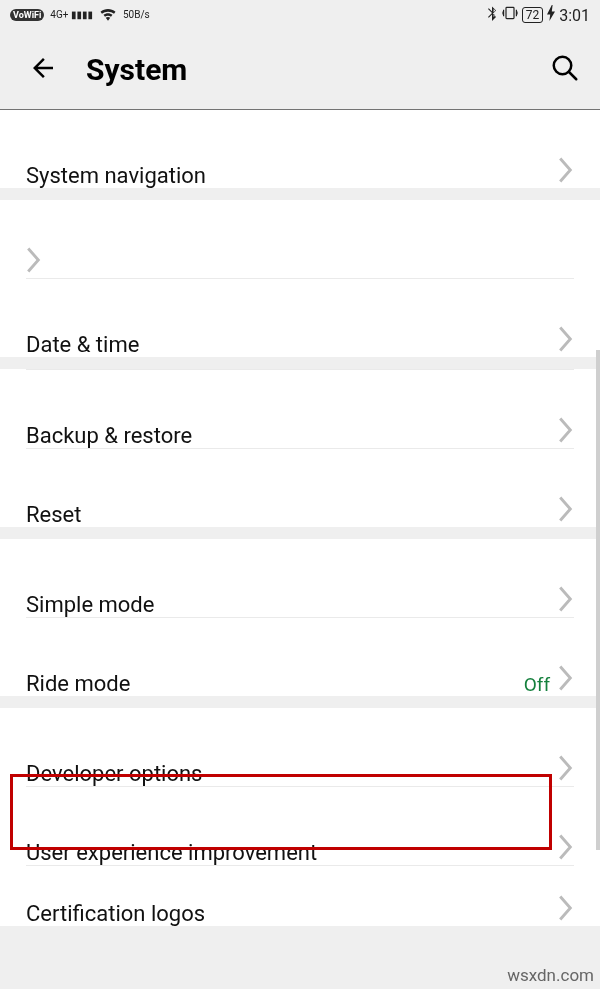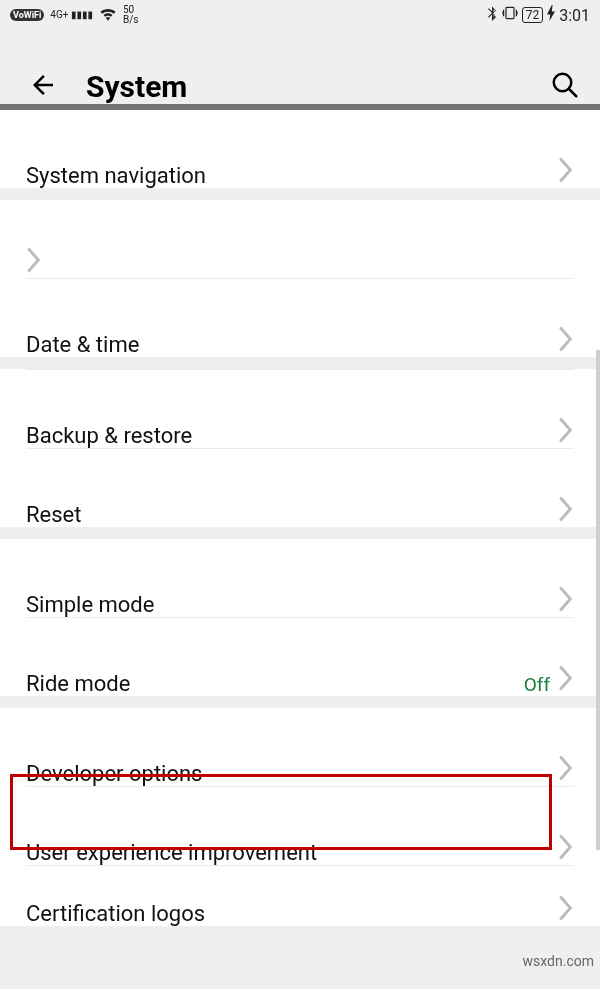--- a/index.html
+++ b/index.html
@@ -26,29 +26,29 @@
     .status-right { display: flex; align-items: center; gap: 4px; font-size: 16px; }
     .vowifi {
       font-size: 9px;
       font-weight: bold;
       color: #fff;
       background: #333;
       padding: 1px 3px;
       border-radius: 6px;
     }
     .sig { font-size: 10px; line-height: 1; }
-    .bs { font-size: 10px; line-height: 1; display: flex; flex-direction: column; }
+    .bs { font-size: 10px; line-height: 1; display: flex; flex-direction: row; }
     .header {
       height: 80px;
       display: flex;
-      align-items: flex-end;
+      align-items: center;
       padding: 0 20px 0 28px;
       gap: 28px;
       background: #efefef;
-      border-bottom: 6px solid #737373;
+      border-bottom: 1px solid #737373;
     }
     .back-icon svg { width: 30px; height: 30px; }
     .title { font-size: 30px; font-weight: 700; flex: 1; }
     .search-icon svg { width: 30px; height: 30px; }
     .group { background: #fff; margin-bottom: 12px; }
     .row {
       display: flex;
       align-items: flex-end;
       padding: 0 26px;
       height: 78px;
@@ -64,23 +64,23 @@
       position: absolute;
       border: 3px solid #c00000;
       left: 10px;
       right: 48px;
       top: 774px;
       height: 76px;
       pointer-events: none;
     }
     .watermark {
       position: absolute;
-      bottom: 20px;
+      bottom: 4px;
       right: 6px;
-      font-size: 14px;
+      font-size: 17px;
       color: #666;
       margin-left: 30px;
     }
     .scrollbar-edge {
       position: absolute;
       right: 0;
       top: 350px;
       width: 4px;
       height: 500px;
       background: #cfcfcf;

